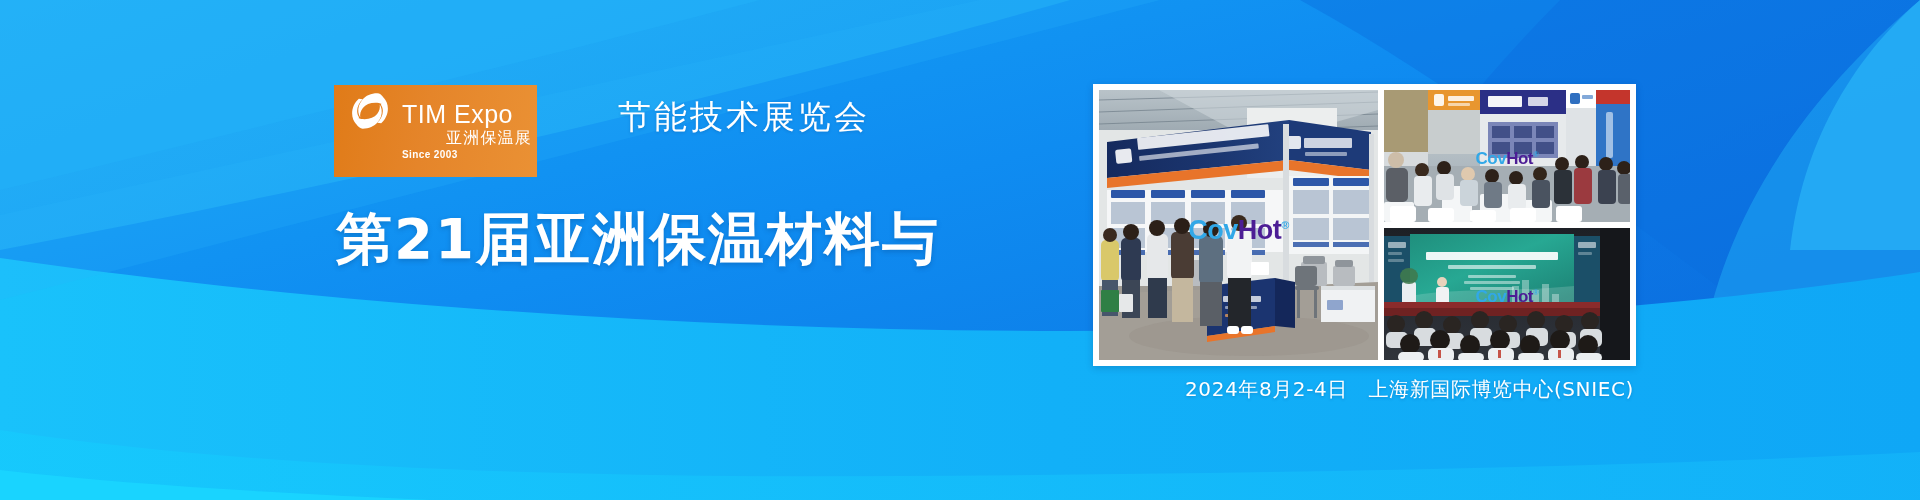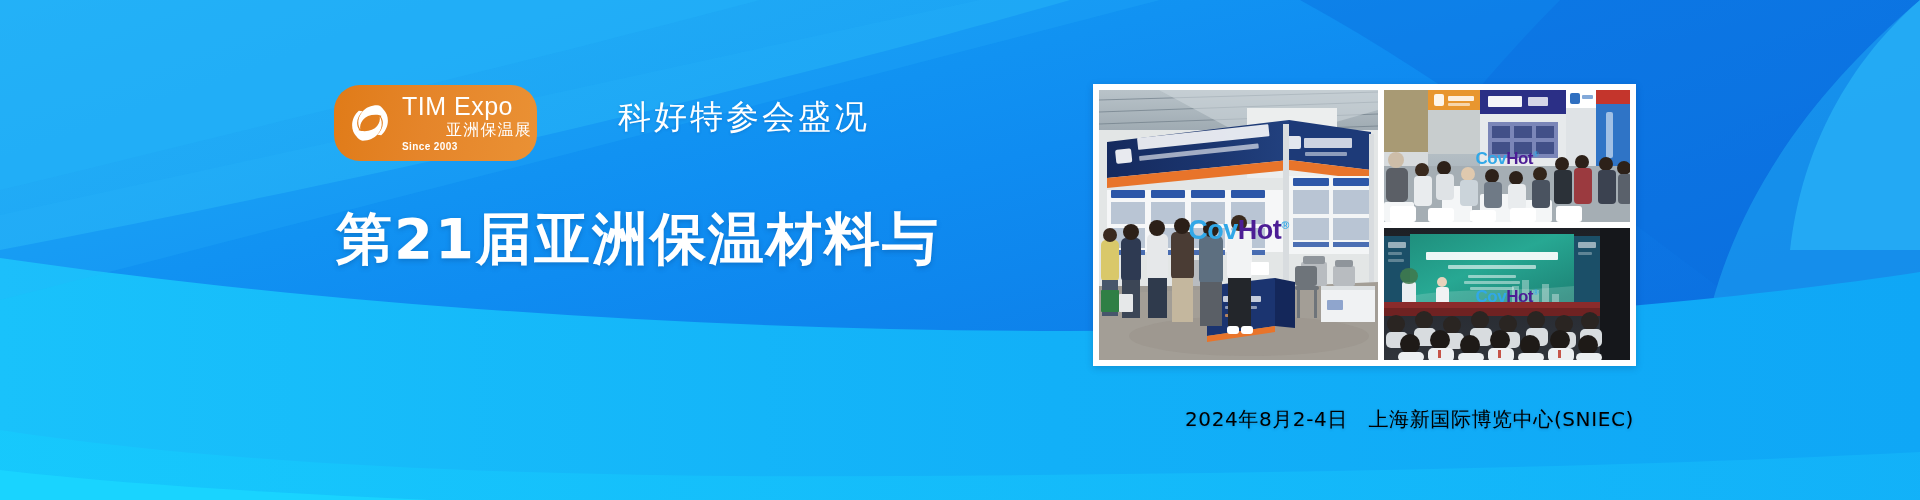--- a/index.html
+++ b/index.html
@@ -21,25 +21,24 @@
 
   
   .content{
     position:absolute;
     left:334px; top:0;
     width:760px; height:500px;
   }
   .logo-box{
     position:absolute;
     left:0; top:85px;
-    width:203px; height:76px;
+    width:203px; height:92px;
     background:linear-gradient(100deg,#e07b18 0%,#e5852a 45%,#ea9134 100%);
-    display:flex; align-items:center;
+    display:flex; 
     padding-left:10px;
-    border-radius:26px;
   }
   .logo-mark{
     width:52px; height:52px;
     flex:0 0 52px;
     position:relative;
     margin-right:6px;
   }
   .logo-mark svg{ display:block; width:52px; height:52px; }
   .logo-text{ display:flex; flex-direction:column; justify-content:center; line-height:1; }
   .logo-tim{
@@ -117,22 +116,22 @@
   }
   .wm .c1{ color:#31a8e8;text-align:right; }
   .wm .c2{ color:#4c1d95; }
   .wm .reg{ font-size:11px; vertical-align:super; color:#31a8e8; }
   .wm-sm{ font-size:17px; }
   .wm-sm .reg{ font-size:8px; }
 
   
   .venue{
     position:absolute;
-    left:1185px; top:406px;
-    color:#000000;
+    left:1185px; top:376px;
+    color:#ffffff;
     font-size:20px;
     letter-spacing:.6px;
     font-family:"DejaVu Sans","Liberation Sans",sans-serif;
     text-shadow:0 1px 3px rgba(0,48,104,.25);
     white-space:nowrap;
   }
 </style>
 </head>
 <body>
 
@@ -209,21 +208,21 @@
           </g>
         </svg>
       </span>
       <span class="logo-text">
         <span class="logo-tim">TIM Expo</span>
         <span class="logo-cn">亚洲保温展</span>
         <span class="logo-since">Since 2003</span>
       </span>
     </div>
 
-    <div class="eyebrow">科好特参会盛况</div>
+    <div class="eyebrow">节能技术展览会</div>
 
     <div class="headline">
       <span class="ln">第21届亚洲保温材料与</span>
     </div>
   </div>
 
   <div class="collage">
 
     <div class="col-main ph">
       <svg class="ph-svg" viewBox="0 0 279 270" preserveAspectRatio="none">

